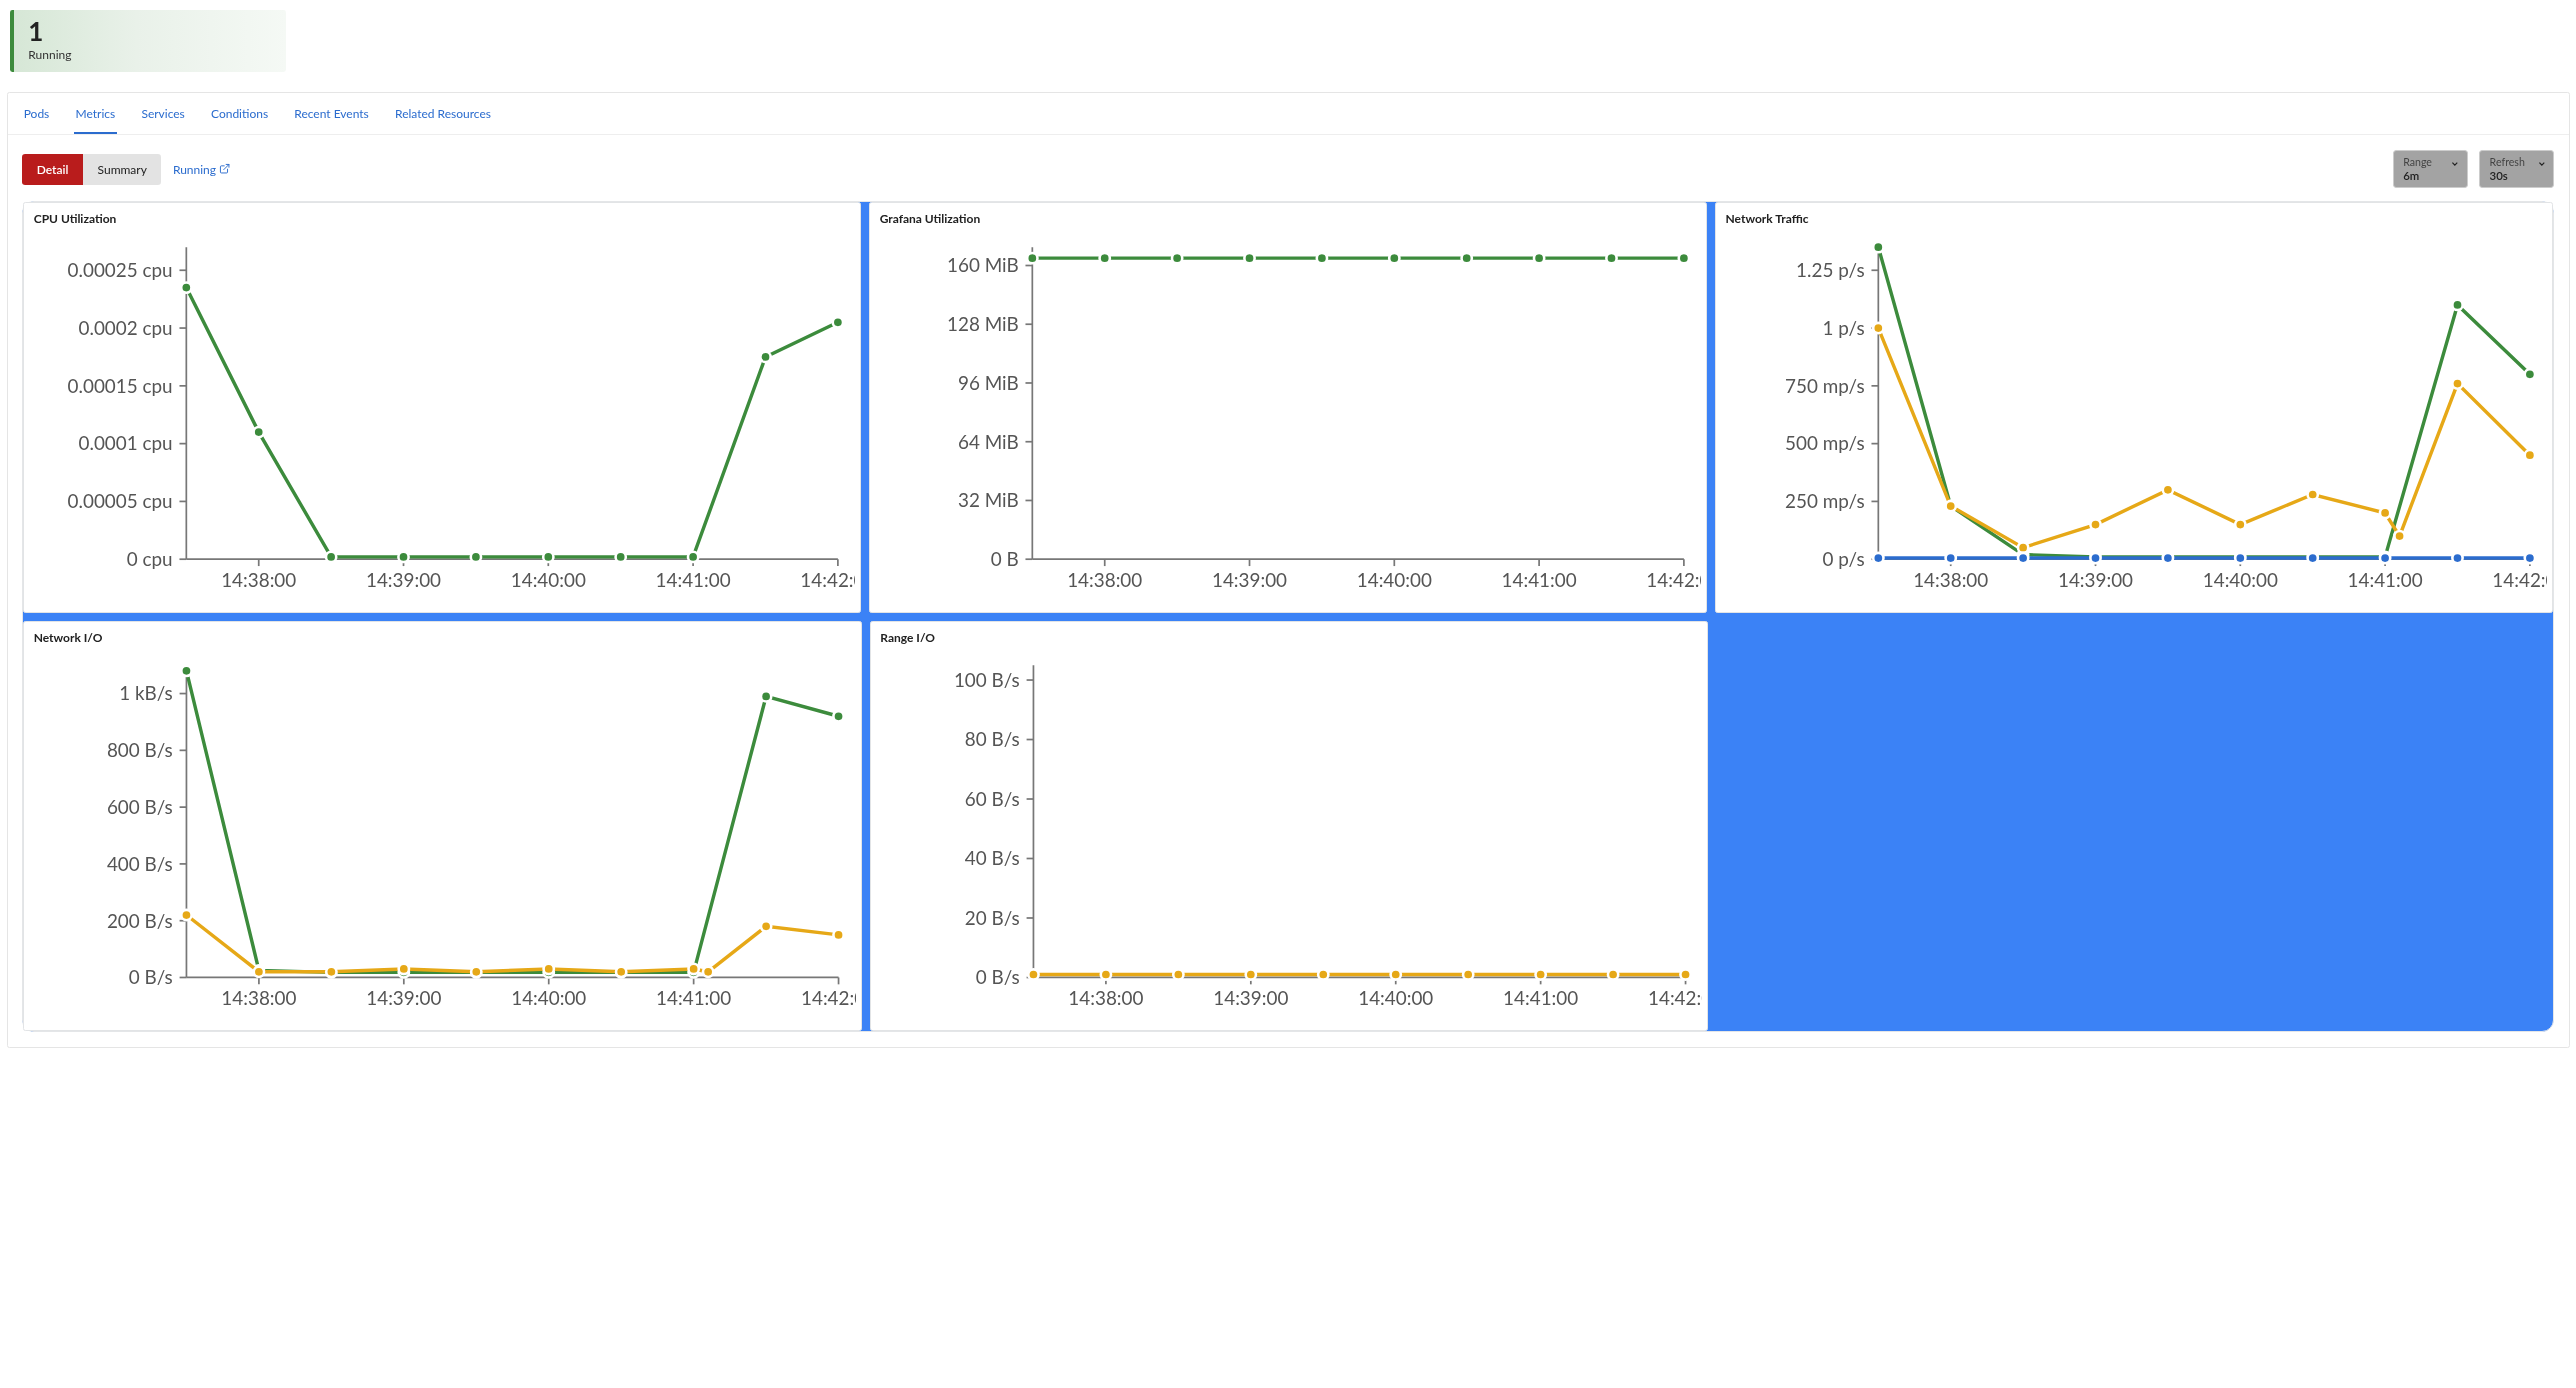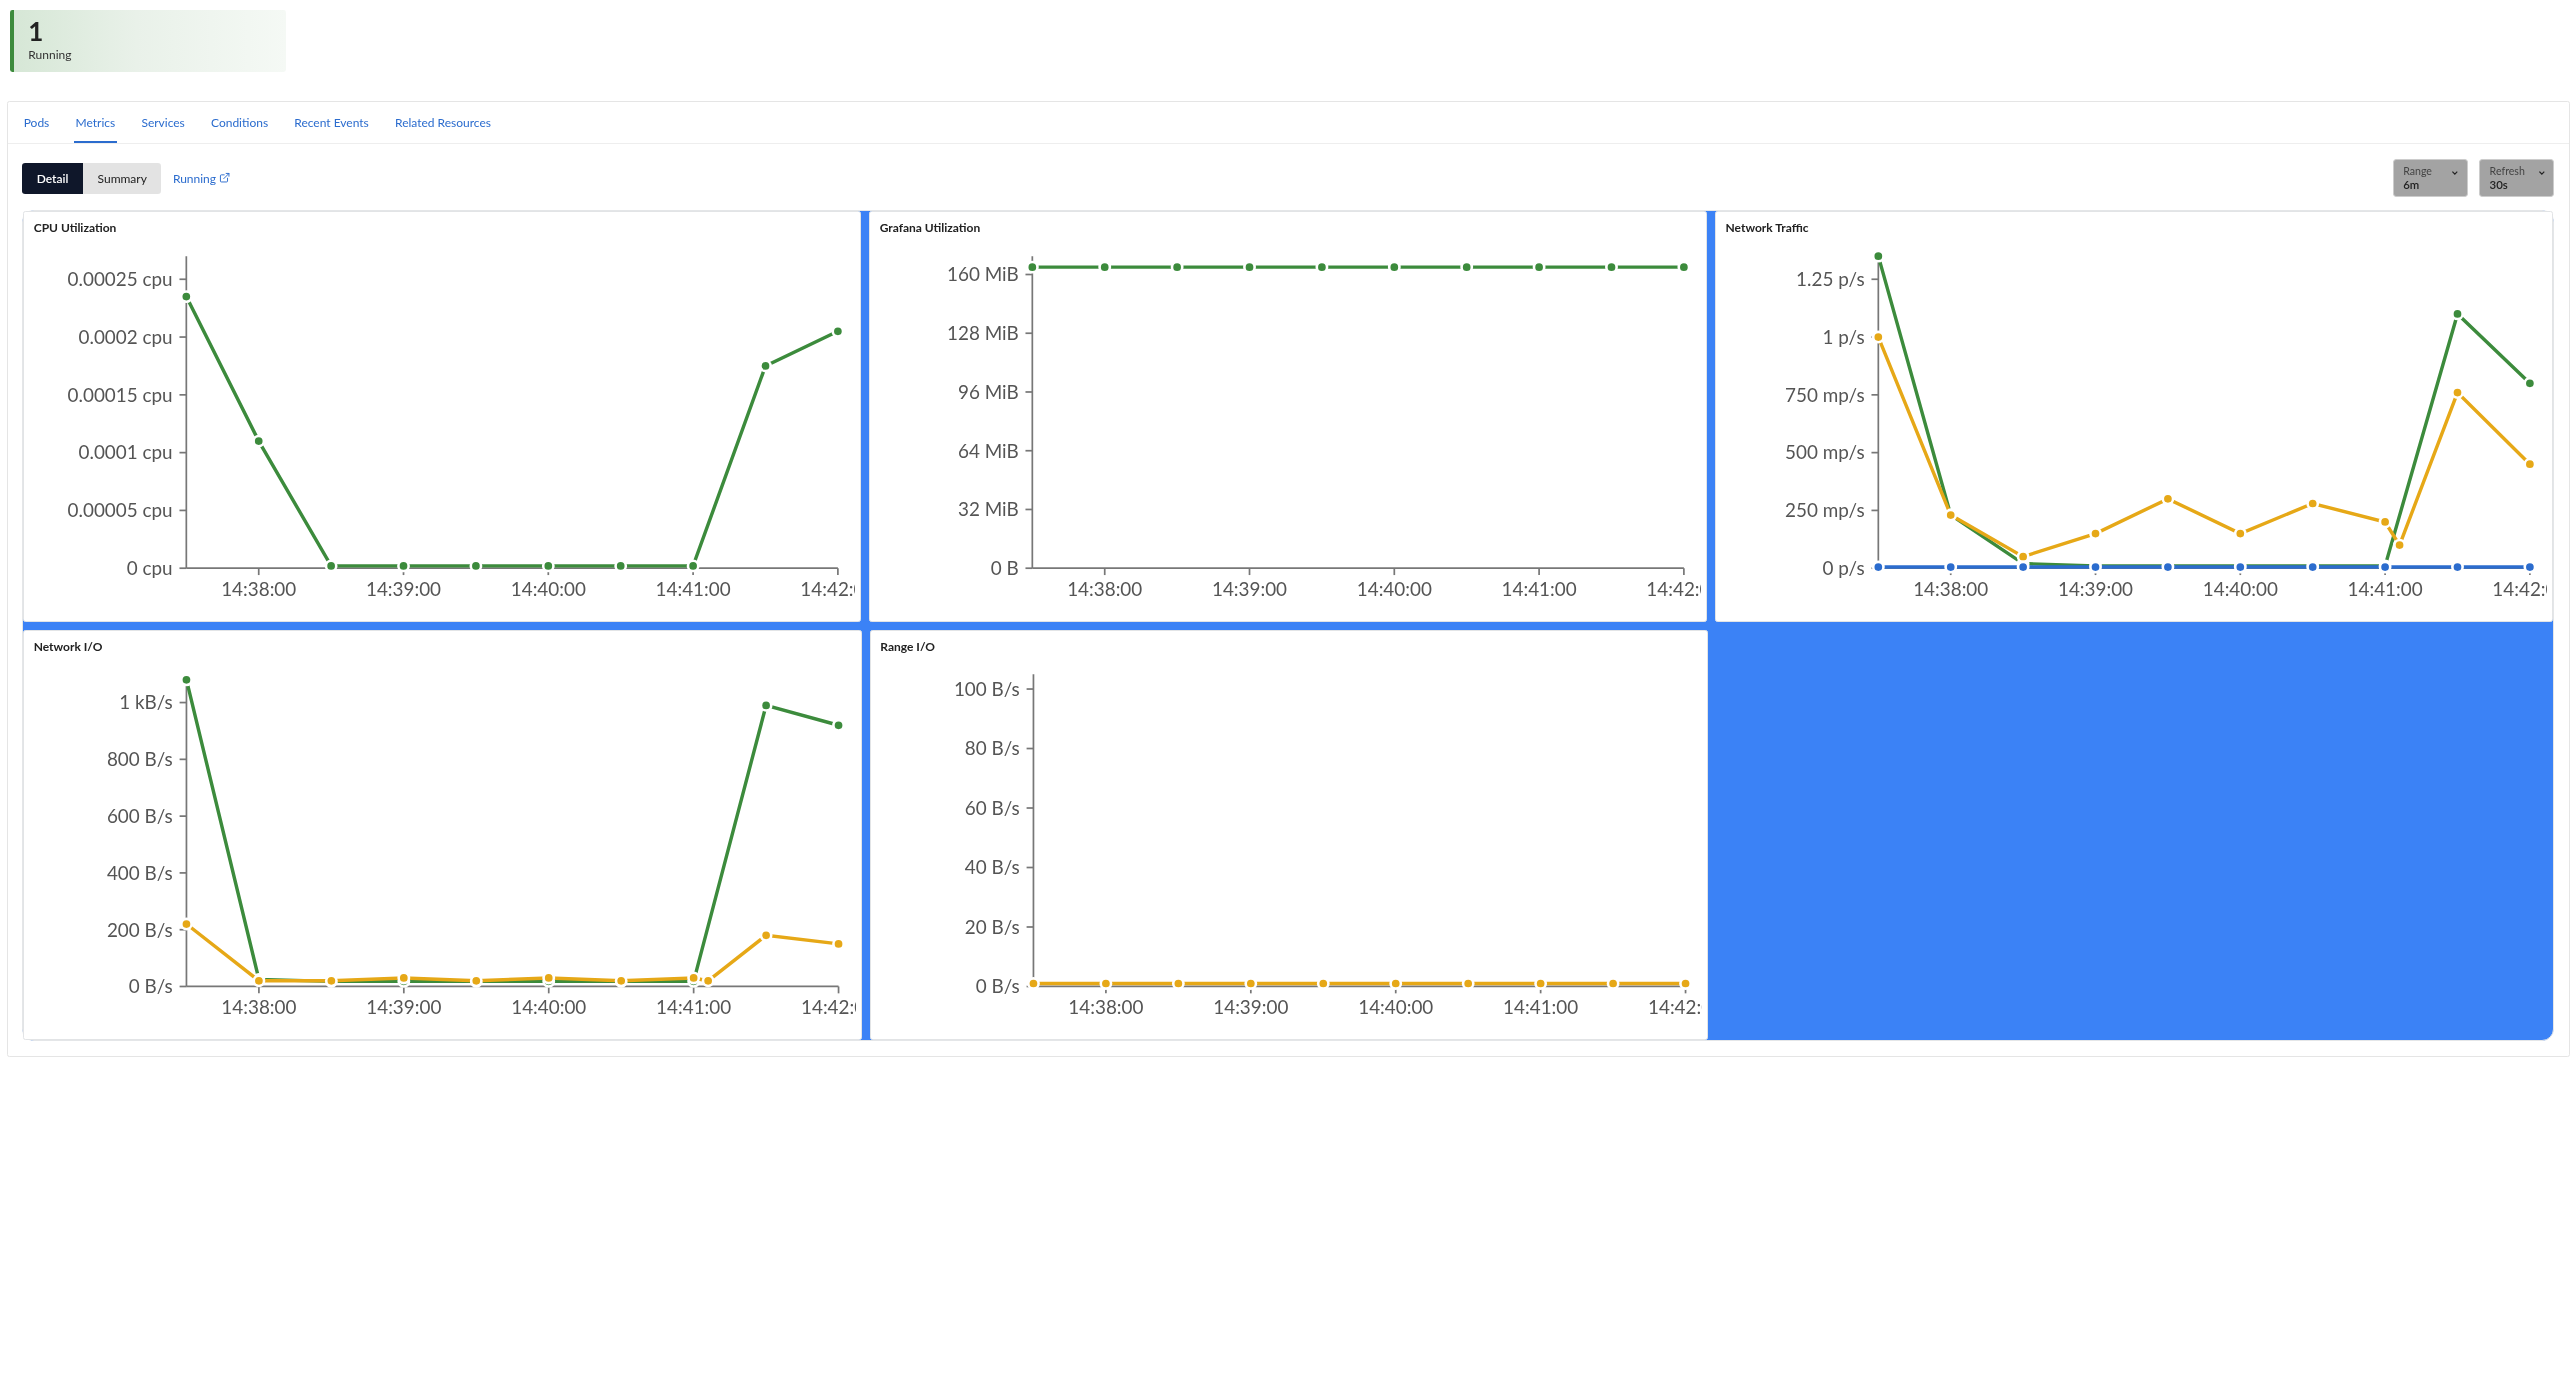--- a/index.html
+++ b/index.html
@@ -8,29 +8,29 @@
   .section-title { font-size:16px; font-weight:700; margin:3.2px 3.2px 8px 3.2px; }
   .stat-card {
     display:inline-block; min-width:276px; padding:8px 14.6px 9.7px 14.6px;
     border-left:4.9px solid #3c8b3c;
     background: linear-gradient(90deg, #d6e7d6 0%, #e9f1e9 45%, #f5f9f5 100%);
     border-radius:2.4px; margin:0 0 6.5px 3.2px;
   }
   .stat-value { font-size:26px; font-weight:700; line-height:1; }
   .stat-label { font-size:12px; color:#333; margin-top:3.2px; }
 
-  .panel { border:0.8px solid #e5e5e5; border-radius:2.4px; margin-top:23px; }
+  .panel { border:0.8px solid #e5e5e5; border-radius:2.4px; margin-top:14px; }
   .tab-bar { display:flex; gap:23px; padding:8px 14.6px 0 14.6px; border-bottom:0.8px solid #eee; }
   .tab { color:#2b6cce; font-size:12px; padding:4.9px 1.6px 11.4px 1.6px; cursor:pointer; border-bottom:2.4px solid transparent; }
   .tab.active { border-bottom-color:#2b6cce; }
 
   .toolbar { display:flex; align-items:center; padding:14.6px 14.6px 6.5px 14.6px; gap:11.4px; }
   .seg { display:inline-flex; border-radius:3.2px; overflow:hidden; }
   .seg button { border:none; padding:8px 14.6px; font-size:12px; cursor:pointer; font-family:inherit;}
-  .seg .btn-primary { background:#0f172a; color:#fff; font-weight:600;}
+  .seg .btn-primary { background:#b91c1c; color:#fff; font-weight:600;}
   .seg .btn-sec { background:#e3e3e3; color:#222; }
   .ext-link { color:#2b6cce; font-size:12px; display:inline-flex; align-items:center; gap:3.2px; text-decoration:none;}
   .ext-link svg { width:11.4px; height:11.4px; }
   .toolbar-spacer { flex:1; }
   .dd { border:0.8px solid #ccc; border-radius:3.2px; padding:4.9px 24px 4.9px 9.7px; position:relative; background:#a3a3a3; cursor:pointer; min-width:75px;}
   .dd .dd-label { font-size:10.6px; color:#444; }
   .dd .dd-value { font-size:11.4px; font-weight:600; color:#222; margin-top:1.6px;}
   .dd .chev { position:absolute; right:6.5px; top:8px; }
 
   .chart-grid-outer { background:#3b82f6; border:0.8px solid #e4e6e8; border-radius:12px; margin:6.5px 14.6px 14.6px 14.6px; padding:0; }

